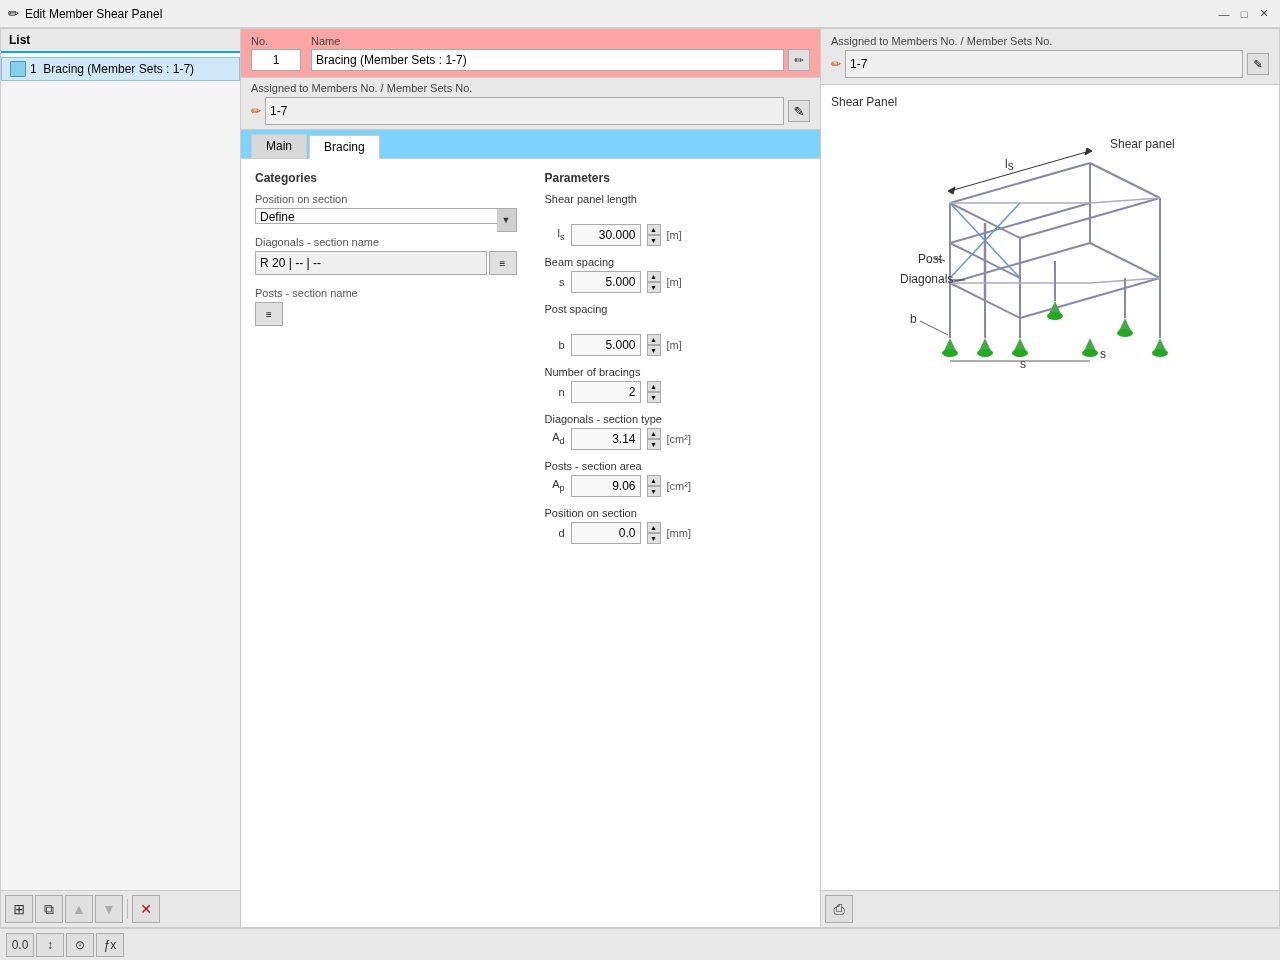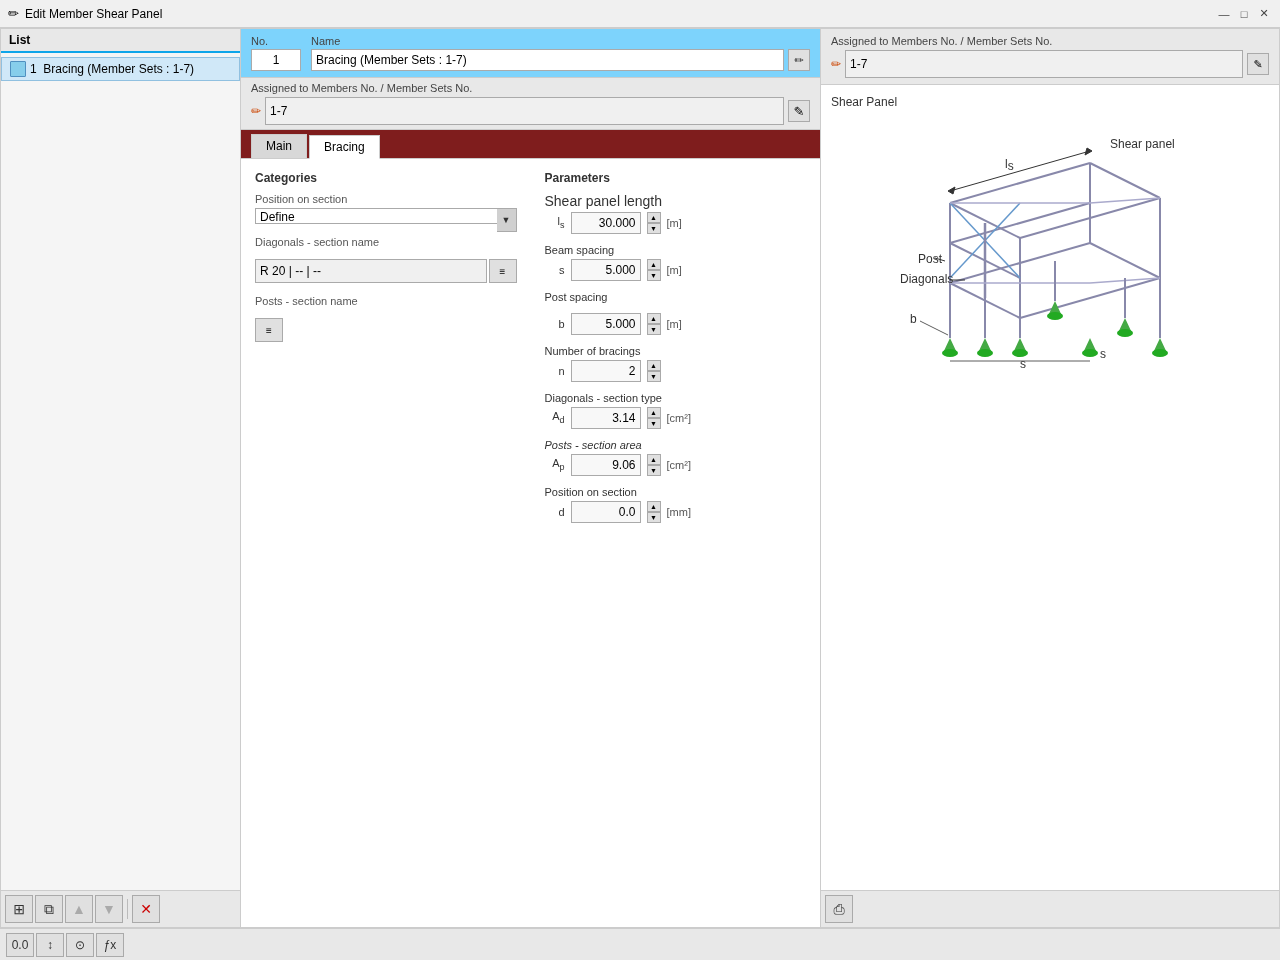--- a/index.html
+++ b/index.html
@@ -92,21 +92,21 @@
       background: #f5f5f5;
       border-right: 1px solid #ccc;
       display: flex;
       flex-direction: column;
     }
 
     
     .top-row {
       display: flex;
       align-items: stretch;
-      background: #7dd3fc;
+      background: #fca5a5;
       border-bottom: 1px solid #ccc;
       padding: 6px 10px;
       gap: 10px;
     }
     .field-group { display: flex; flex-direction: column; gap: 2px; }
     .field-label { font-size: 11px; color: #444; }
     .field-input {
       border: 1px solid #aaa;
       background: white;
       padding: 2px 4px;
@@ -121,21 +121,21 @@
       border: 1px solid #aaa;
       background: #e0e0e0;
       cursor: pointer;
       display: flex; align-items: center; justify-content: center;
       font-size: 11px;
     }
 
     
     .tabs-row {
       display: flex;
-      background: #7f1d1d;
+      background: #7dd3fc;
       border-bottom: 1px solid #ccc;
       padding: 4px 10px 0;
       text-align: center;
     }
     .tab {
       padding: 4px 14px;
       border: 1px solid #ccc;
       background: #d8d8d8;
       cursor: pointer;
       font-size: 12px;
@@ -203,21 +203,20 @@
       border-left: none;
       display: flex; align-items: center; justify-content: center;
       font-size: 9px; color: #333;
       pointer-events: none;
     }
 
     .input-with-btn {
       display: flex;
       align-items: center;
       gap: 2px;
-      margin-top: 8px;
     }
     .text-input-wide {
       flex: 1;
       height: 24px;
       border: 1px solid #aaa;
       background: #f0f0f0;
       padding: 1px 4px;
       font-size: 12px;
     }
     .browse-btn {
@@ -445,21 +444,21 @@
             <label>Posts - section name</label>
             <div class="input-with-btn">
               <button class="browse-btn">≡</button>
             </div>
           </div>
         </div>
 
         <div class="col">
           <div class="section-title">Parameters</div>
 
-          <div style="font-size:14px; color:#333; margin-bottom:3px;">Shear panel length</div>
+          <div style="font-size:11px; color:#333; margin-bottom:19px;">Shear panel length</div>
           <div class="param-row">
             <span class="param-symbol">l<sub>s</sub></span>
             <input class="param-input" value="30.000" style="">
             <div class="spin-btns">
               <button class="spin-btn">▲</button>
               <button class="spin-btn">▼</button>
             </div>
             <span class="param-unit">[m]</span>
           </div>
 
@@ -467,21 +466,21 @@
           <div class="param-row">
             <span class="param-symbol">s</span>
             <input class="param-input" value="5.000" style="">
             <div class="spin-btns">
               <button class="spin-btn">▲</button>
               <button class="spin-btn">▼</button>
             </div>
             <span class="param-unit">[m]</span>
           </div>
 
-          <div style="font-size:11px; color:#333; margin-bottom:10px;">Post spacing</div>
+          <div style="font-size:11px; color:#333; margin-bottom:19px;">Post spacing</div>
           <div class="param-row">
             <span class="param-symbol">b</span>
             <input class="param-input" value="5.000" style="">
             <div class="spin-btns">
               <button class="spin-btn">▲</button>
               <button class="spin-btn">▼</button>
             </div>
             <span class="param-unit">[m]</span>
           </div>
 
@@ -500,21 +499,21 @@
           <div class="param-row">
             <span class="param-symbol">A<sub>d</sub></span>
             <input class="param-input" value="3.14" style="">
             <div class="spin-btns">
               <button class="spin-btn">▲</button>
               <button class="spin-btn">▼</button>
             </div>
             <span class="param-unit">[cm²]</span>
           </div>
 
-          <div style="font-size:11px; color:#333; margin-bottom:3px;font-style:italic;">Posts - section area</div>
+          <div style="font-size:11px; color:#333; margin-bottom:3px;">Posts - section area</div>
           <div class="param-row">
             <span class="param-symbol">A<sub>p</sub></span>
             <input class="param-input" value="9.06" style="">
             <div class="spin-btns">
               <button class="spin-btn">▲</button>
               <button class="spin-btn">▼</button>
             </div>
             <span class="param-unit">[cm²]</span>
           </div>
 

